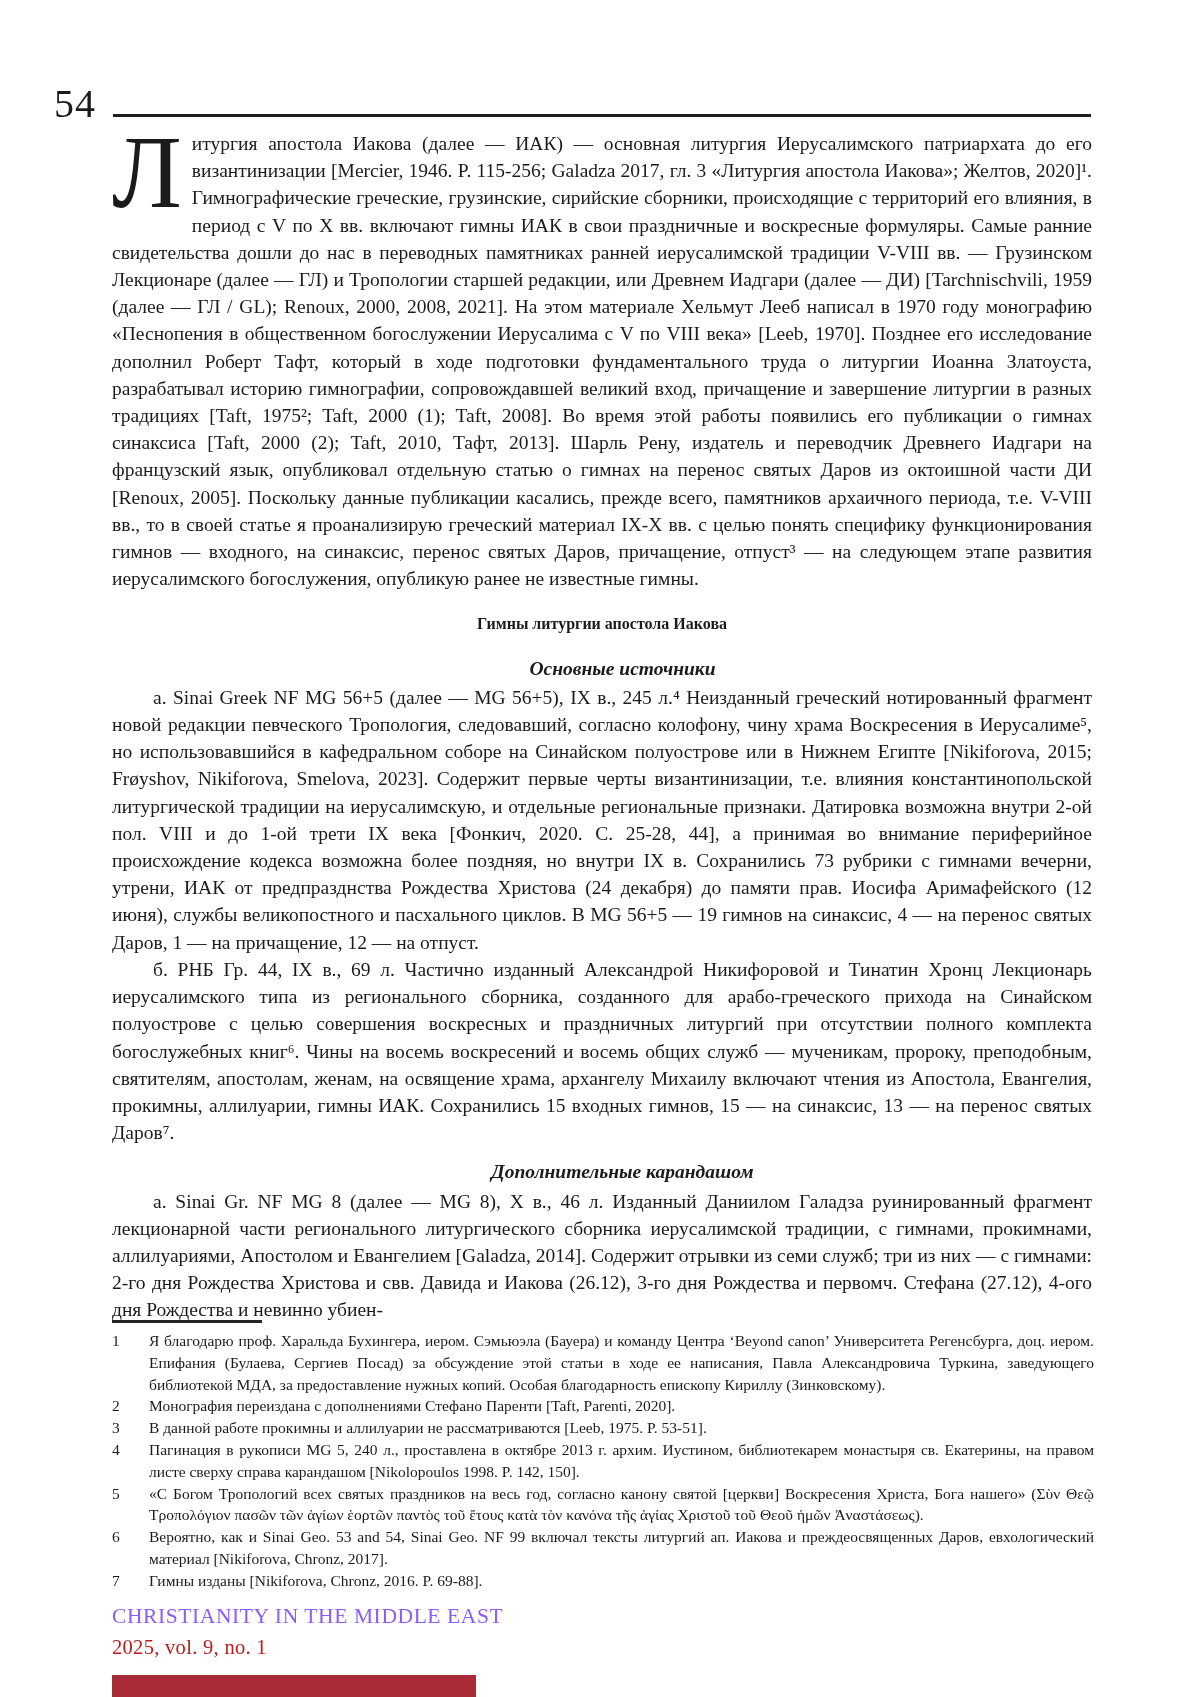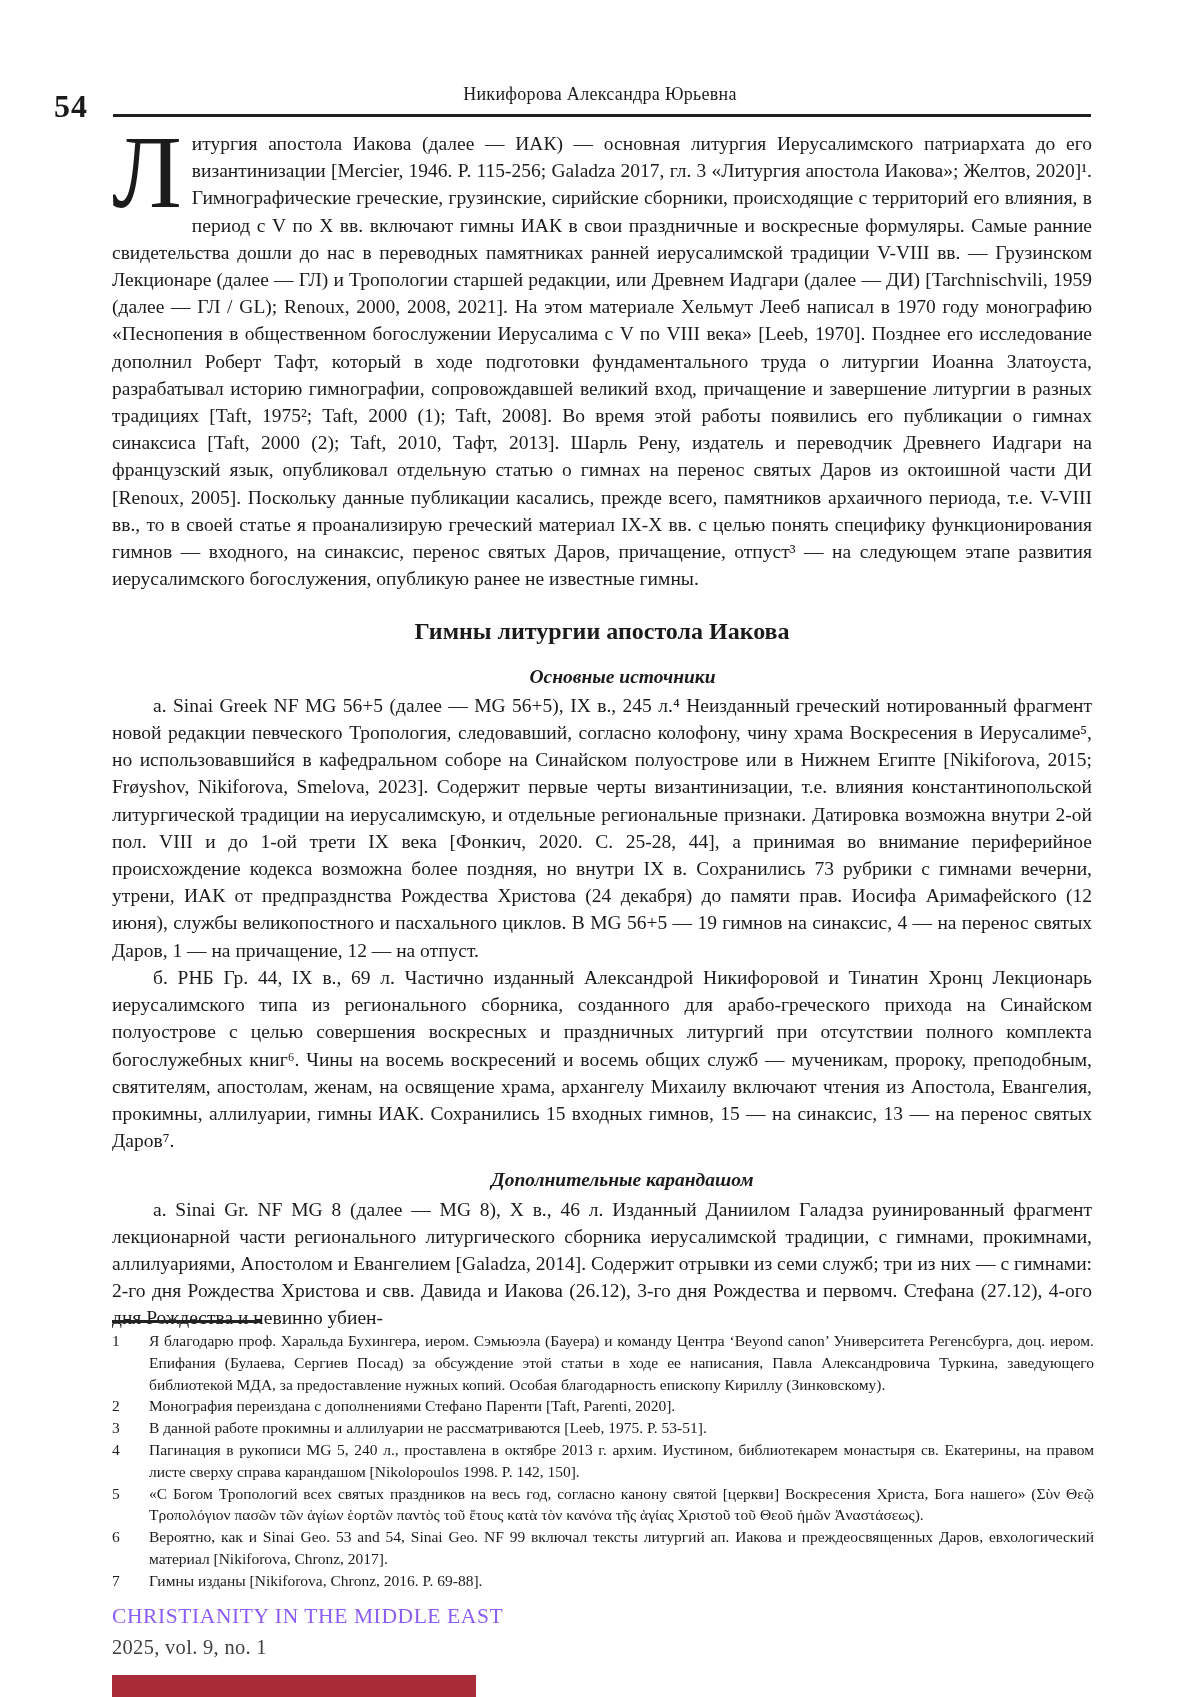--- a/index.html
+++ b/index.html
@@ -9,23 +9,23 @@
     height: 1697px;
     margin: 0 auto;
     background: #ffffff;
     overflow: hidden;
     font-family: "Liberation Serif", "DejaVu Serif", serif;
     color: #1b1b1b;
   }
   .page-number {
     position: absolute;
     left: 54px;
-    top: 88px;
-    font-size: 32px;
-    font-weight: bold;
+    top: 80px;
+    font-size: 40px;
+    font-weight: normal;
     letter-spacing: 1px;
   }
   .running-head {
     position: absolute;
     left: 0;
     top: 84px;
     width: 100%;
     text-align: center;
     font-size: 18px;
     letter-spacing: 0.3px;
@@ -52,23 +52,23 @@
   }
   .para.indent { text-indent: 41px; }
   .dropcap {
     float: left;
     font-size: 103px;
     line-height: 80px;
     padding: 2px 10px 0 0;
     font-weight: 400;
   }
   .section-heading {
-    margin: 26px 0 17px 0;
+    margin: 18px 0 17px 0;
     text-align: center;
-    font-size: 24px;
+    font-size: 16px;
     font-weight: bold;
   }
   .subheading {
     margin: 12px 0 2px 0;
     font-size: 19.5px;
     font-weight: bold;
     font-style: italic;
     text-indent: 41px;
     text-align: center;
   }
@@ -111,21 +111,20 @@
     width: 364px;
     height: 22px;
   }
 </style>
 </head>
 <body>
 
 <div class="page">
 
   <div class="page-number">54</div>
-  <div class="running-head">Никифорова Александра Юрьевна</div>
   <div class="head-rule"></div>
 
   <div class="body-text">
     <p class="para">
       <span class="dropcap">Л</span><span>итургия апостола Иакова (далее — ИАК) — основная литургия Иерусалимского патриархата до его византинизации [Mercier, 1946. P. 115-256; Galadza 2017, гл. 3 «Литургия апостола Иакова»; Желтов, 2020]¹. Гимнографические греческие, грузинские, сирийские сборники, происходящие с территорий его влияния, в период с V по X вв. включают гимны ИАК в свои праздничные и воскресные формуляры. Самые ранние свидетельства дошли до нас в переводных памятниках ранней иерусалимской традиции V-VIII вв. — Грузинском Лекционаре (далее — ГЛ) и Тропологии старшей редакции, или Древнем Иадгари (далее — ДИ) [Tarchnischvili, 1959 (далее — ГЛ / GL); Renoux, 2000, 2008, 2021]. На этом материале Хельмут Лееб написал в 1970 году монографию «Песнопения в общественном богослужении Иерусалима с V по VIII века» [Leeb, 1970]. Позднее его исследование дополнил Роберт Тафт, который в ходе подготовки фундаментального труда о литургии Иоанна Златоуста, разрабатывал историю гимнографии, сопровождавшей великий вход, причащение и завершение литургии в разных традициях [Taft, 1975²; Taft, 2000 (1); Taft, 2008]. Во время этой работы появились его публикации о гимнах синаксиса [Taft, 2000 (2); Taft, 2010, Тафт, 2013]. Шарль Рену, издатель и переводчик Древнего Иадгари на французский язык, опубликовал отдельную статью о гимнах на перенос святых Даров из октоишной части ДИ [Renoux, 2005]. Поскольку данные публикации касались, прежде всего, памятников архаичного периода, т.е. V-VIII вв., то в своей статье я проанализирую греческий материал IX-X вв. с целью понять специфику функционирования гимнов — входного, на синаксис, перенос святых Даров, причащение, отпуст³ — на следующем этапе развития иерусалимского богослужения, опубликую ранее не известные гимны.</span>
     </p>
     <h2 class="section-heading">Гимны литургии апостола Иакова</h2>
     <h3 class="subheading">Основные источники</h3>
     <p class="para indent">а. Sinai Greek NF MG 56+5 (далее — MG 56+5), IX в., 245 л.⁴ Неизданный греческий нотированный фрагмент новой редакции певческого Тропология, следовавший, согласно колофону, чину храма Воскресения в Иерусалиме⁵, но использовавшийся в кафедральном соборе на Синайском полуострове или в Нижнем Египте [Nikiforova, 2015; Frøyshov, Nikiforova, Smelova, 2023]. Содержит первые черты византинизации, т.е. влияния константинопольской литургической традиции на иерусалимскую, и отдельные региональные признаки. Датировка возможна внутри 2-ой пол. VIII и до 1-ой трети IX века [Фонкич, 2020. С. 25-28, 44], а принимая во внимание периферийное происхождение кодекса возможна более поздняя, но внутри IX в. Сохранились 73 рубрики с гимнами вечерни, утрени, ИАК от предпразднства Рождества Христова (24 декабря) до памяти прав. Иосифа Аримафейского (12 июня), службы великопостного и пасхального циклов. В MG 56+5 — 19 гимнов на синаксис, 4 — на перенос святых Даров, 1 — на причащение, 12 — на отпуст.</p>
     <p class="para indent">б. РНБ Гр. 44, IX в., 69 л. Частично изданный Александрой Никифоровой и Тинатин Хронц Лекционарь иерусалимского типа из регионального сборника, созданного для арабо-греческого прихода на Синайском полуострове с целью совершения воскресных и праздничных литургий при отсутствии полного комплекта богослужебных книг⁶. Чины на восемь воскресений и восемь общих служб — мученикам, пророку, преподобным, святителям, апостолам, женам, на освящение храма, архангелу Михаилу включают чтения из Апостола, Евангелия, прокимны, аллилуарии, гимны ИАК. Сохранились 15 входных гимнов, 15 — на синаксис, 13 — на перенос святых Даров⁷.</p>
@@ -160,18 +159,18 @@
       <span class="fn-text">Вероятно, как и Sinai Geo. 53 and 54, Sinai Geo. NF 99 включал тексты литургий ап. Иакова и преждеосвященных Даров, евхологический материал [Nikiforova, Chronz, 2017].</span>
     </div>
     <div class="footnote">
       <span class="fn-num">7</span>
       <span class="fn-text">Гимны изданы [Nikiforova, Chronz, 2016. P. 69-88].</span>
     </div>
   </div>
 
   <div class="footer-block">
     <div class="journal-title" style="color: #8b5cf6;">CHRISTIANITY IN THE MIDDLE EAST</div>
-    <div class="journal-issue" style="color: #404040;">2025, vol. 9, no. 1</div>
+    <div class="journal-issue" style="color: #b91c1c;">2025, vol. 9, no. 1</div>
   </div>
 
   <div class="bottom-bar" style="background: rgb(167, 44, 56);"></div>
 
 </div>
 
 </body></html>

